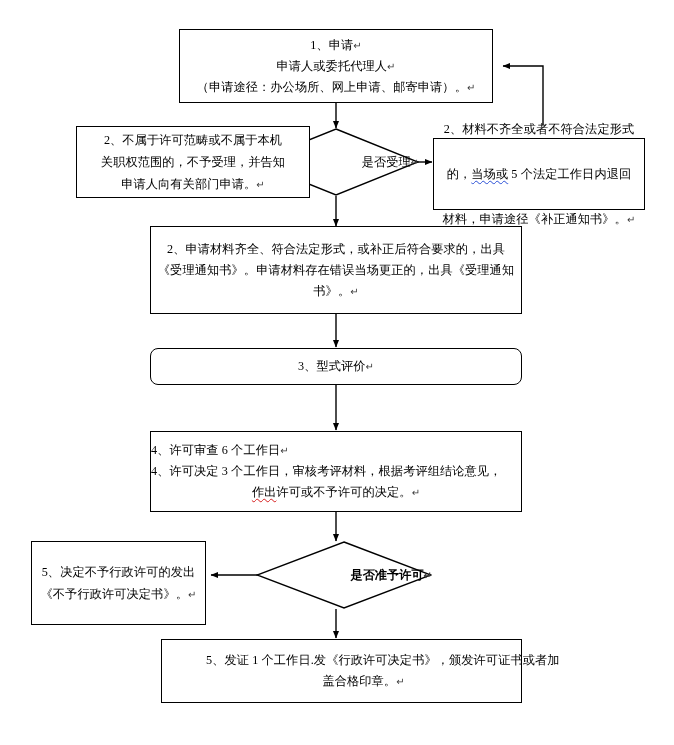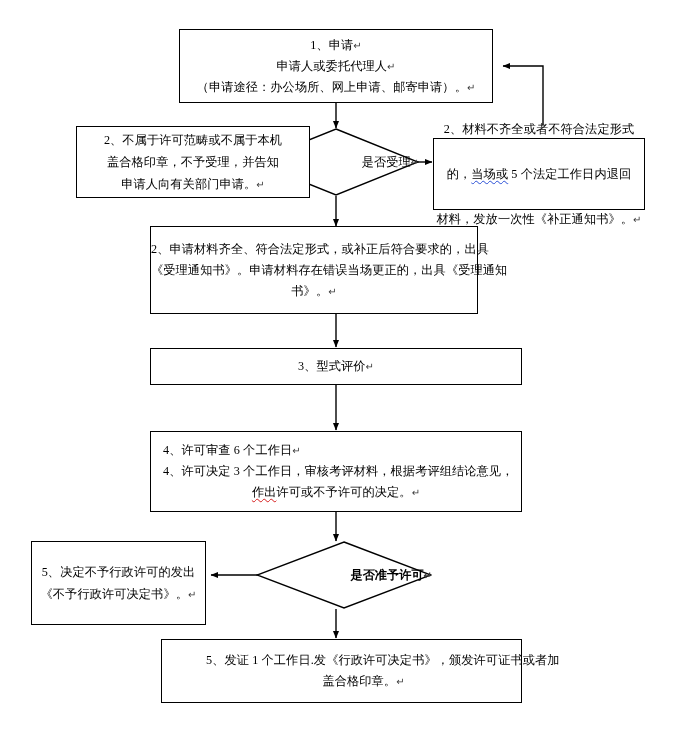--- a/index.html
+++ b/index.html
@@ -166,51 +166,51 @@
       <span>是否受理</span>
         <span class="pilcrow">↵</span>
     </div>
   </div>
 
   <span class="stray" style="left:255px; top:146px;">↵</span>
   <span class="stray" style="left:255px; top:167px;">↵</span>
 
   <div class="node narrow" style="left:32px; top:126px; width:234px; height:72px;margin-left:44px;">
     <span class="line ctr">2、不属于许可范畴或不属于本机</span>
-    <span class="line ctr">盖合格印章，不予受理，并告知</span>
+    <span class="line ctr">关职权范围的，不予受理，并告知</span>
     <span class="line ctr">
       <span>申请人向有关部门申请。</span><span class="pilcrow">↵</span>
     </span>
   </div>
 
   <div class="node narrow" style="left:433px; top:138px; width:212px; height:72px;gap:23px;">
     <span class="line ctr">2、材料不齐全或者不符合法定形式</span>
     <span class="line ctr">
       <span>的，</span><span class="sp-blue">当场或</span><span> 5 个法定工作日内退回</span>
     </span>
     <span class="line ctr">
-      <span>材料，发放一次性《补正通知书》。</span><span class="pilcrow">↵</span>
-    </span>
-  </div>
-
-  <div class="node" style="left:150px; top:226px; width:328px; height:88px;">
+      <span>材料，申请途径《补正通知书》。</span><span class="pilcrow">↵</span>
+    </span>
+  </div>
+
+  <div class="node" style="left:150px; top:226px; width:372px; height:88px;">
     <span class="line ctr">2、申请材料齐全、符合法定形式，或补正后符合要求的，出具</span>
     <span class="line ctr">《受理通知书》。申请材料存在错误当场更正的，出具《受理通知</span>
     <span class="line ctr">
       <span>书》。</span><span class="pilcrow">↵</span>
     </span>
   </div>
 
-  <div class="node" style="left:150px; top:348px; width:372px; height:37px;">
+  <div class="node" style="left:150px; top:348px; width:372px; height:37px;border-radius:8px;">
     <span class="line ctr">
       <span>3、型式评价</span><span class="pilcrow">↵</span>
     </span>
   </div>
 
-  <div class="node" style="left:150px; top:431px; width:372px; height:81px;">
+  <div class="node" style="left:150px; top:431px; width:372px; height:81px;align-items:flex-end;">
     <span class="line lft">
       <span>4、许可审查 6 个工作日</span><span class="pilcrow">↵</span>
     </span>
     <span class="line lft">4、许可决定 3 个工作日，审核考评材料，根据考评组结论意见，</span>
     <span class="line ctr">
       <span class="sp-red">作出</span><span>许可或不予许可的决定。</span><span class="pilcrow">↵</span>
     </span>
   </div>
 
   <div class="diamond-wrap" style="left:256px; top:541px; width:176px; height:68px;font-weight:bold;">

